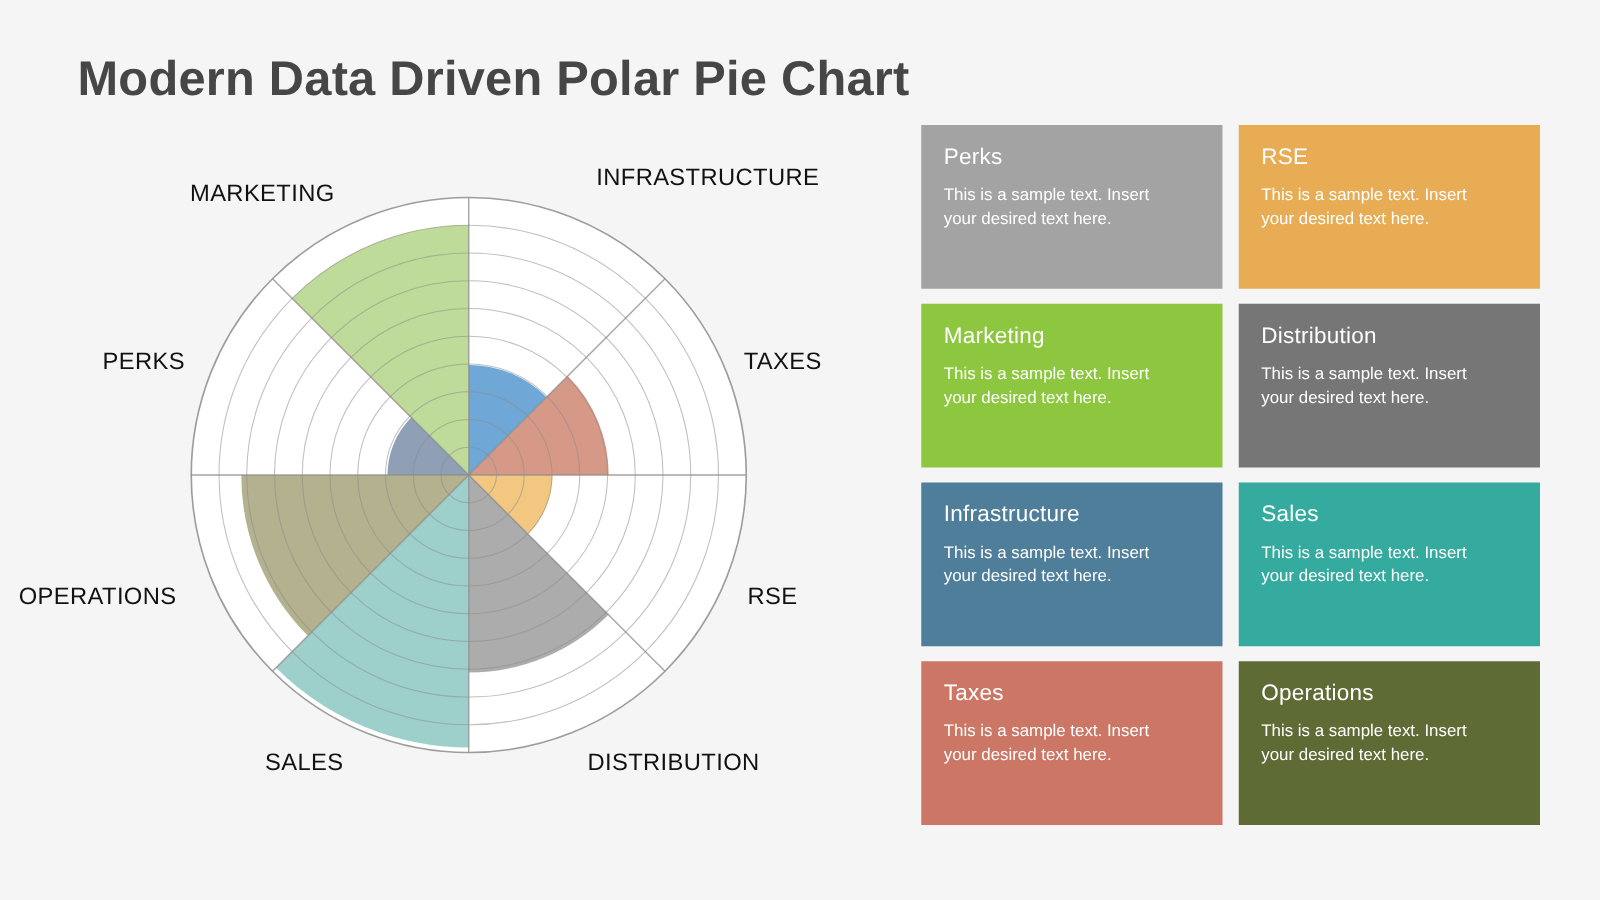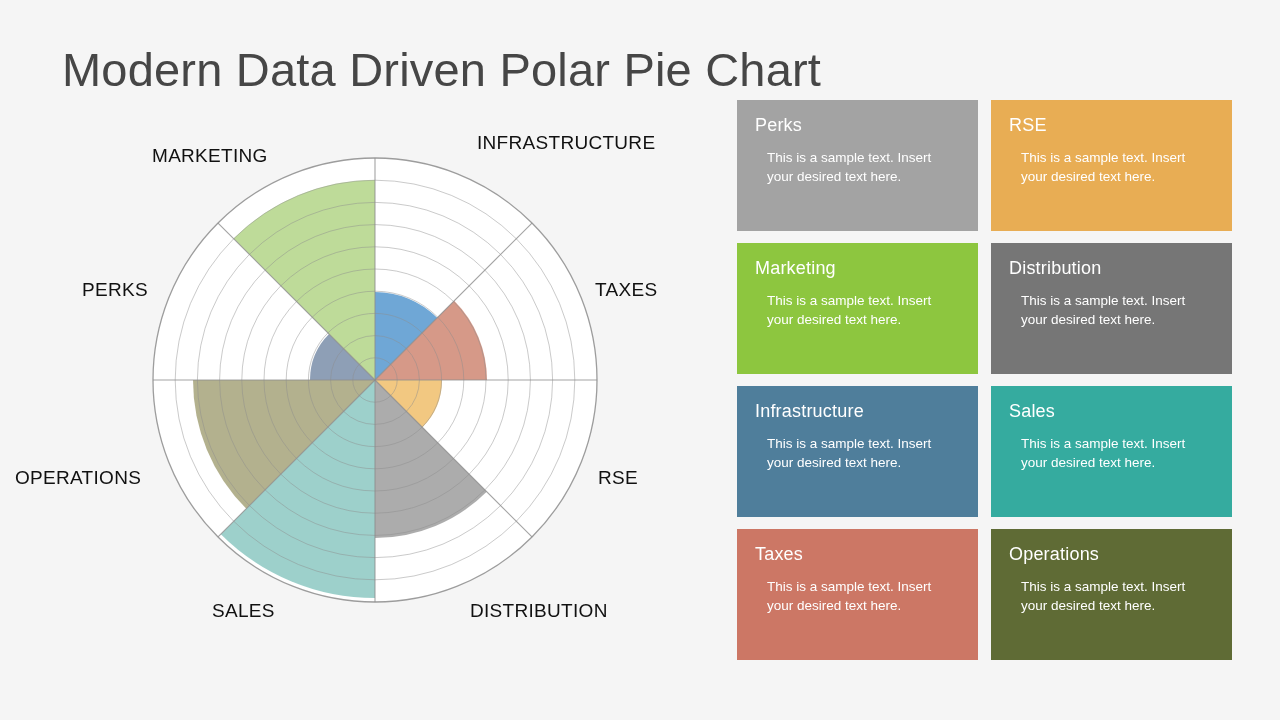--- a/index.html
+++ b/index.html
@@ -14,22 +14,22 @@
     font-family: "Liberation Sans", sans-serif;
     overflow: hidden;
     position: relative;
   }
 
   
   #page-title {
     position: absolute;
     left: 62px;
     top: 42px;
-    font-size: 47px;
-    font-weight: 400;
+    font-size: 39px;
+    font-weight: 700;
     color: #464646;
     letter-spacing: 0.2px;
     white-space: nowrap;
   }
 
   
   #chart-panel {
     position: absolute;
     left: 0px;
     top: 100px;
@@ -73,21 +73,21 @@
     color: #ffffff;
     font-weight: 400;
     margin: 0 0 10px 0;
     line-height: 1.1;
     letter-spacing: 0.2px;
   }
   .legend-card-body {
     font-size: 13.5px;
     color: #ffffff;
     line-height: 1.42;
-    margin: 12px;
+    margin: 0;
     max-width: 170px;
   }
 </style>
 </head>
 <body>
 
 <div id="page-title">Modern Data Driven Polar Pie Chart</div>
 
 <div id="chart-panel">
   <svg id="polar-chart-svg" width="720" height="560" viewBox="0 0 720 560">

